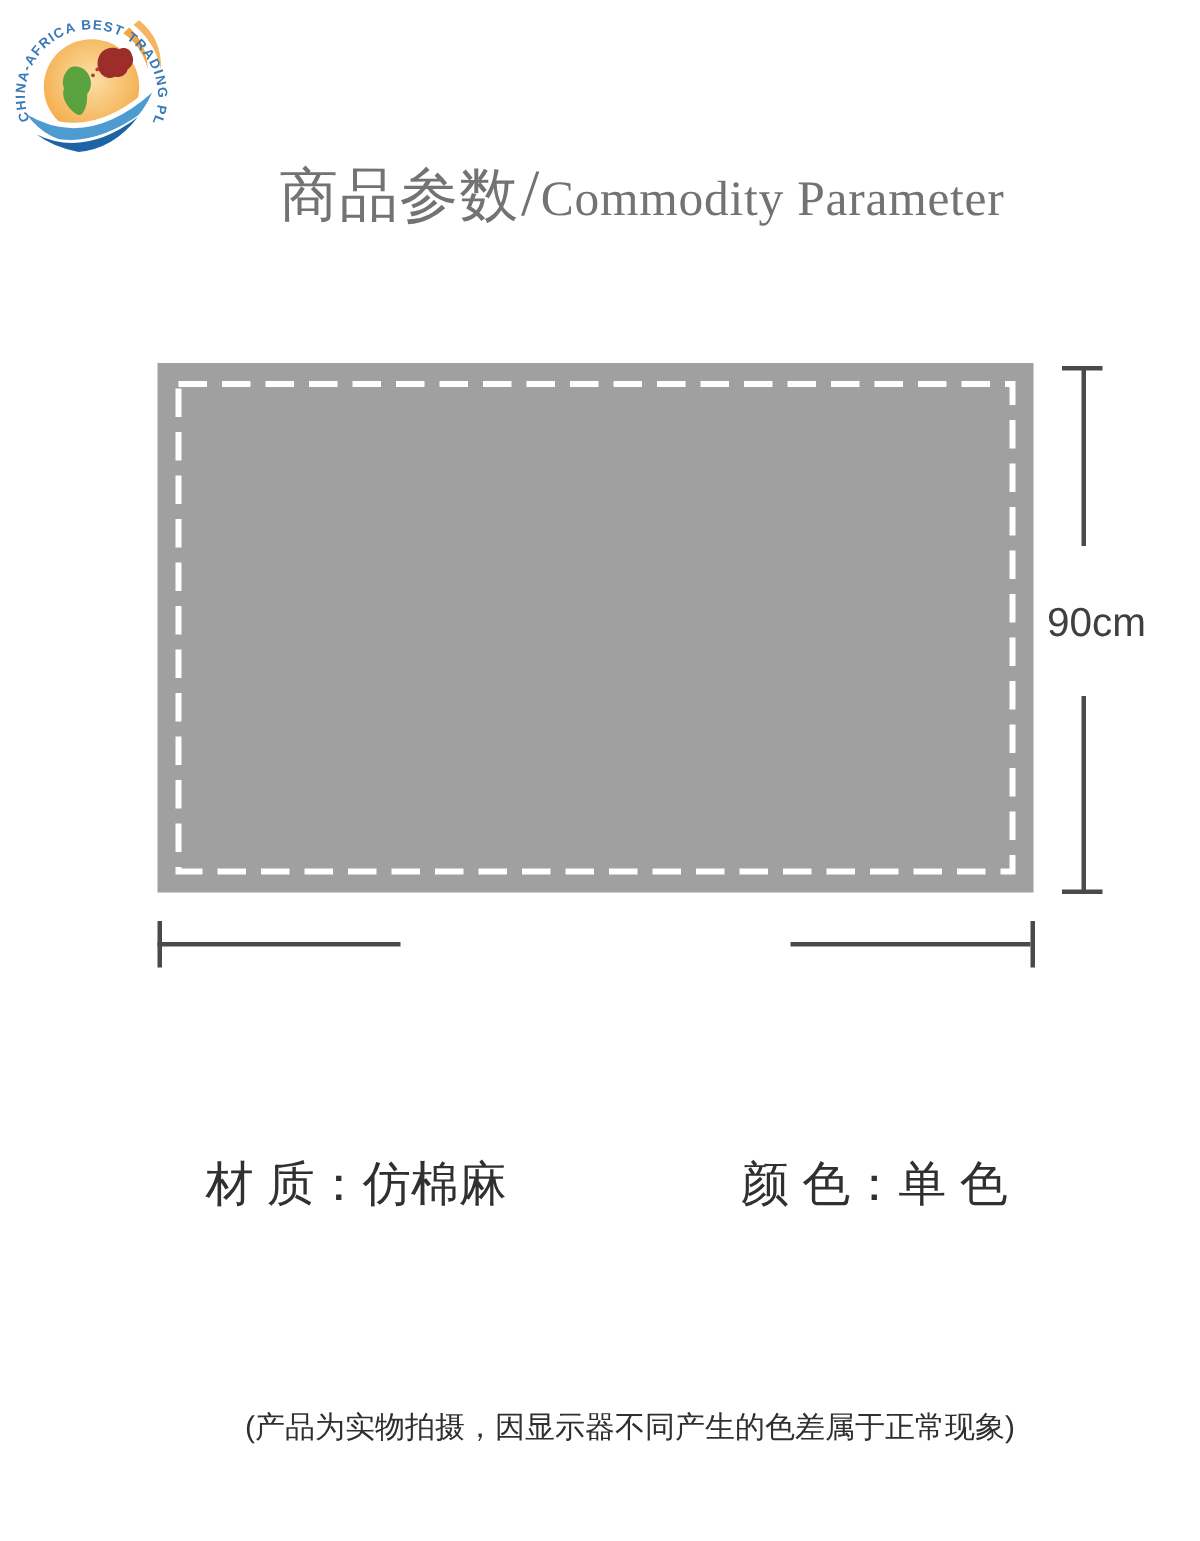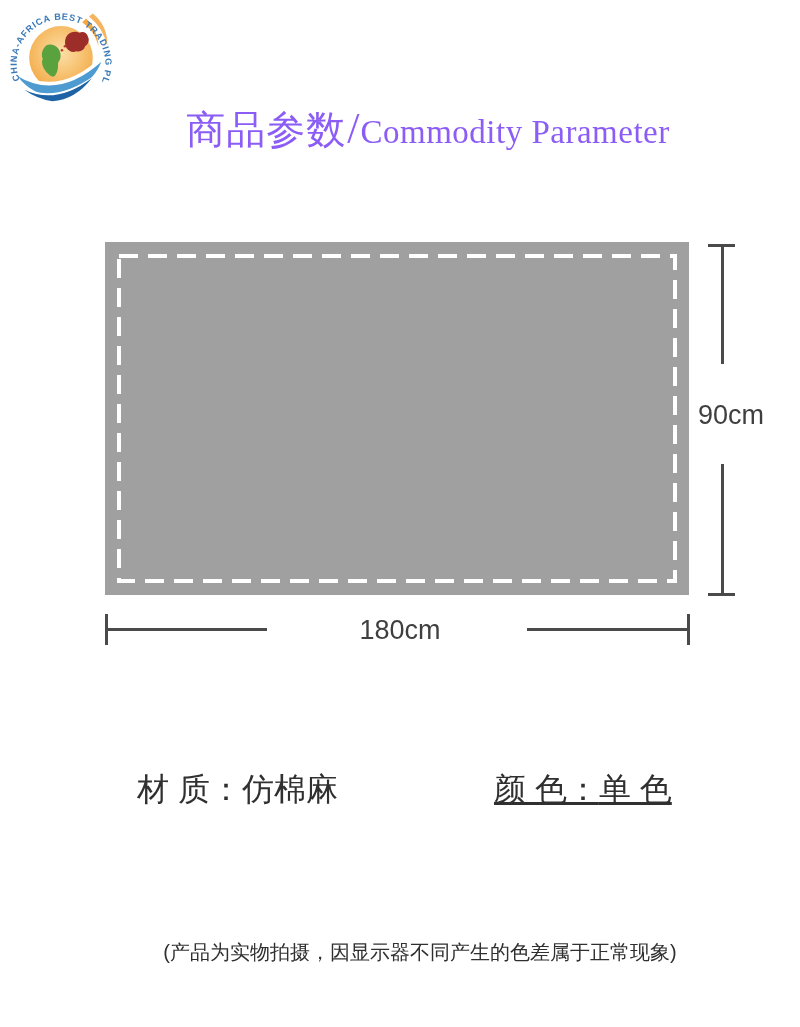--- a/index.html
+++ b/index.html
@@ -12,21 +12,21 @@
   }
   .page { position: absolute; inset: 0; background: #ffffff; }
 
   
   .logo { position: absolute; left: 8px; top: 2px; width: 106px; height: 106px; }
 
   
   .title {
     position: absolute; top: 103px; left: 0; width: 800px;
     text-align: center; padding-left: 56px; white-space: nowrap;
-    color: #8b5cf6;
+    color: #737373;
   }
   .title .zh {
     font-family: "Liberation Sans", sans-serif;
     font-size: 39px; letter-spacing: 1px; font-weight: 400;
   }
   .title .slash {
     font-family: "Liberation Serif", serif;
     font-size: 44px; font-weight: 400; margin: 0 1px;
   }
   .title .en {
@@ -112,26 +112,25 @@
   </div>
 
   <div class="dim" style="left:708px; top:244px; width:27px; height:3px;"></div>
   <div class="dim" style="left:721px; top:244px; width:3px; height:120px;"></div>
   <div class="dim-label" style="left:698px; top:401px; width:60px;text-align:right;">90cm</div>
   <div class="dim" style="left:721px; top:464px; width:3px; height:132px;"></div>
   <div class="dim" style="left:708px; top:593px; width:27px; height:3px;"></div>
 
   <div class="dim" style="left:105px; top:614px; width:3px; height:31px;"></div>
   <div class="dim" style="left:105px; top:628px; width:162px; height:3px;"></div>
-  <div class="dim-label" style="left:340px; top:616px; width:120px;">180cm</div>
   <div class="dim" style="left:527px; top:628px; width:160px; height:3px;"></div>
   <div class="dim" style="left:687px; top:614px; width:3px; height:31px;"></div>
 
   <div class="spec" style="left:137px; top:771px;">
     <span>材 质：</span><span>仿棉麻</span>
   </div>
-  <div class="spec" style="left:494px; top:771px;text-decoration:underline;">
+  <div class="spec" style="left:494px; top:771px;">
     <span>颜 色：</span><span>单 色</span>
   </div>
 
   <div class="disclaimer">(产品为实物拍摄，因显示器不同产生的色差属于正常现象)</div>
 
 </div>
 
 </body></html>

